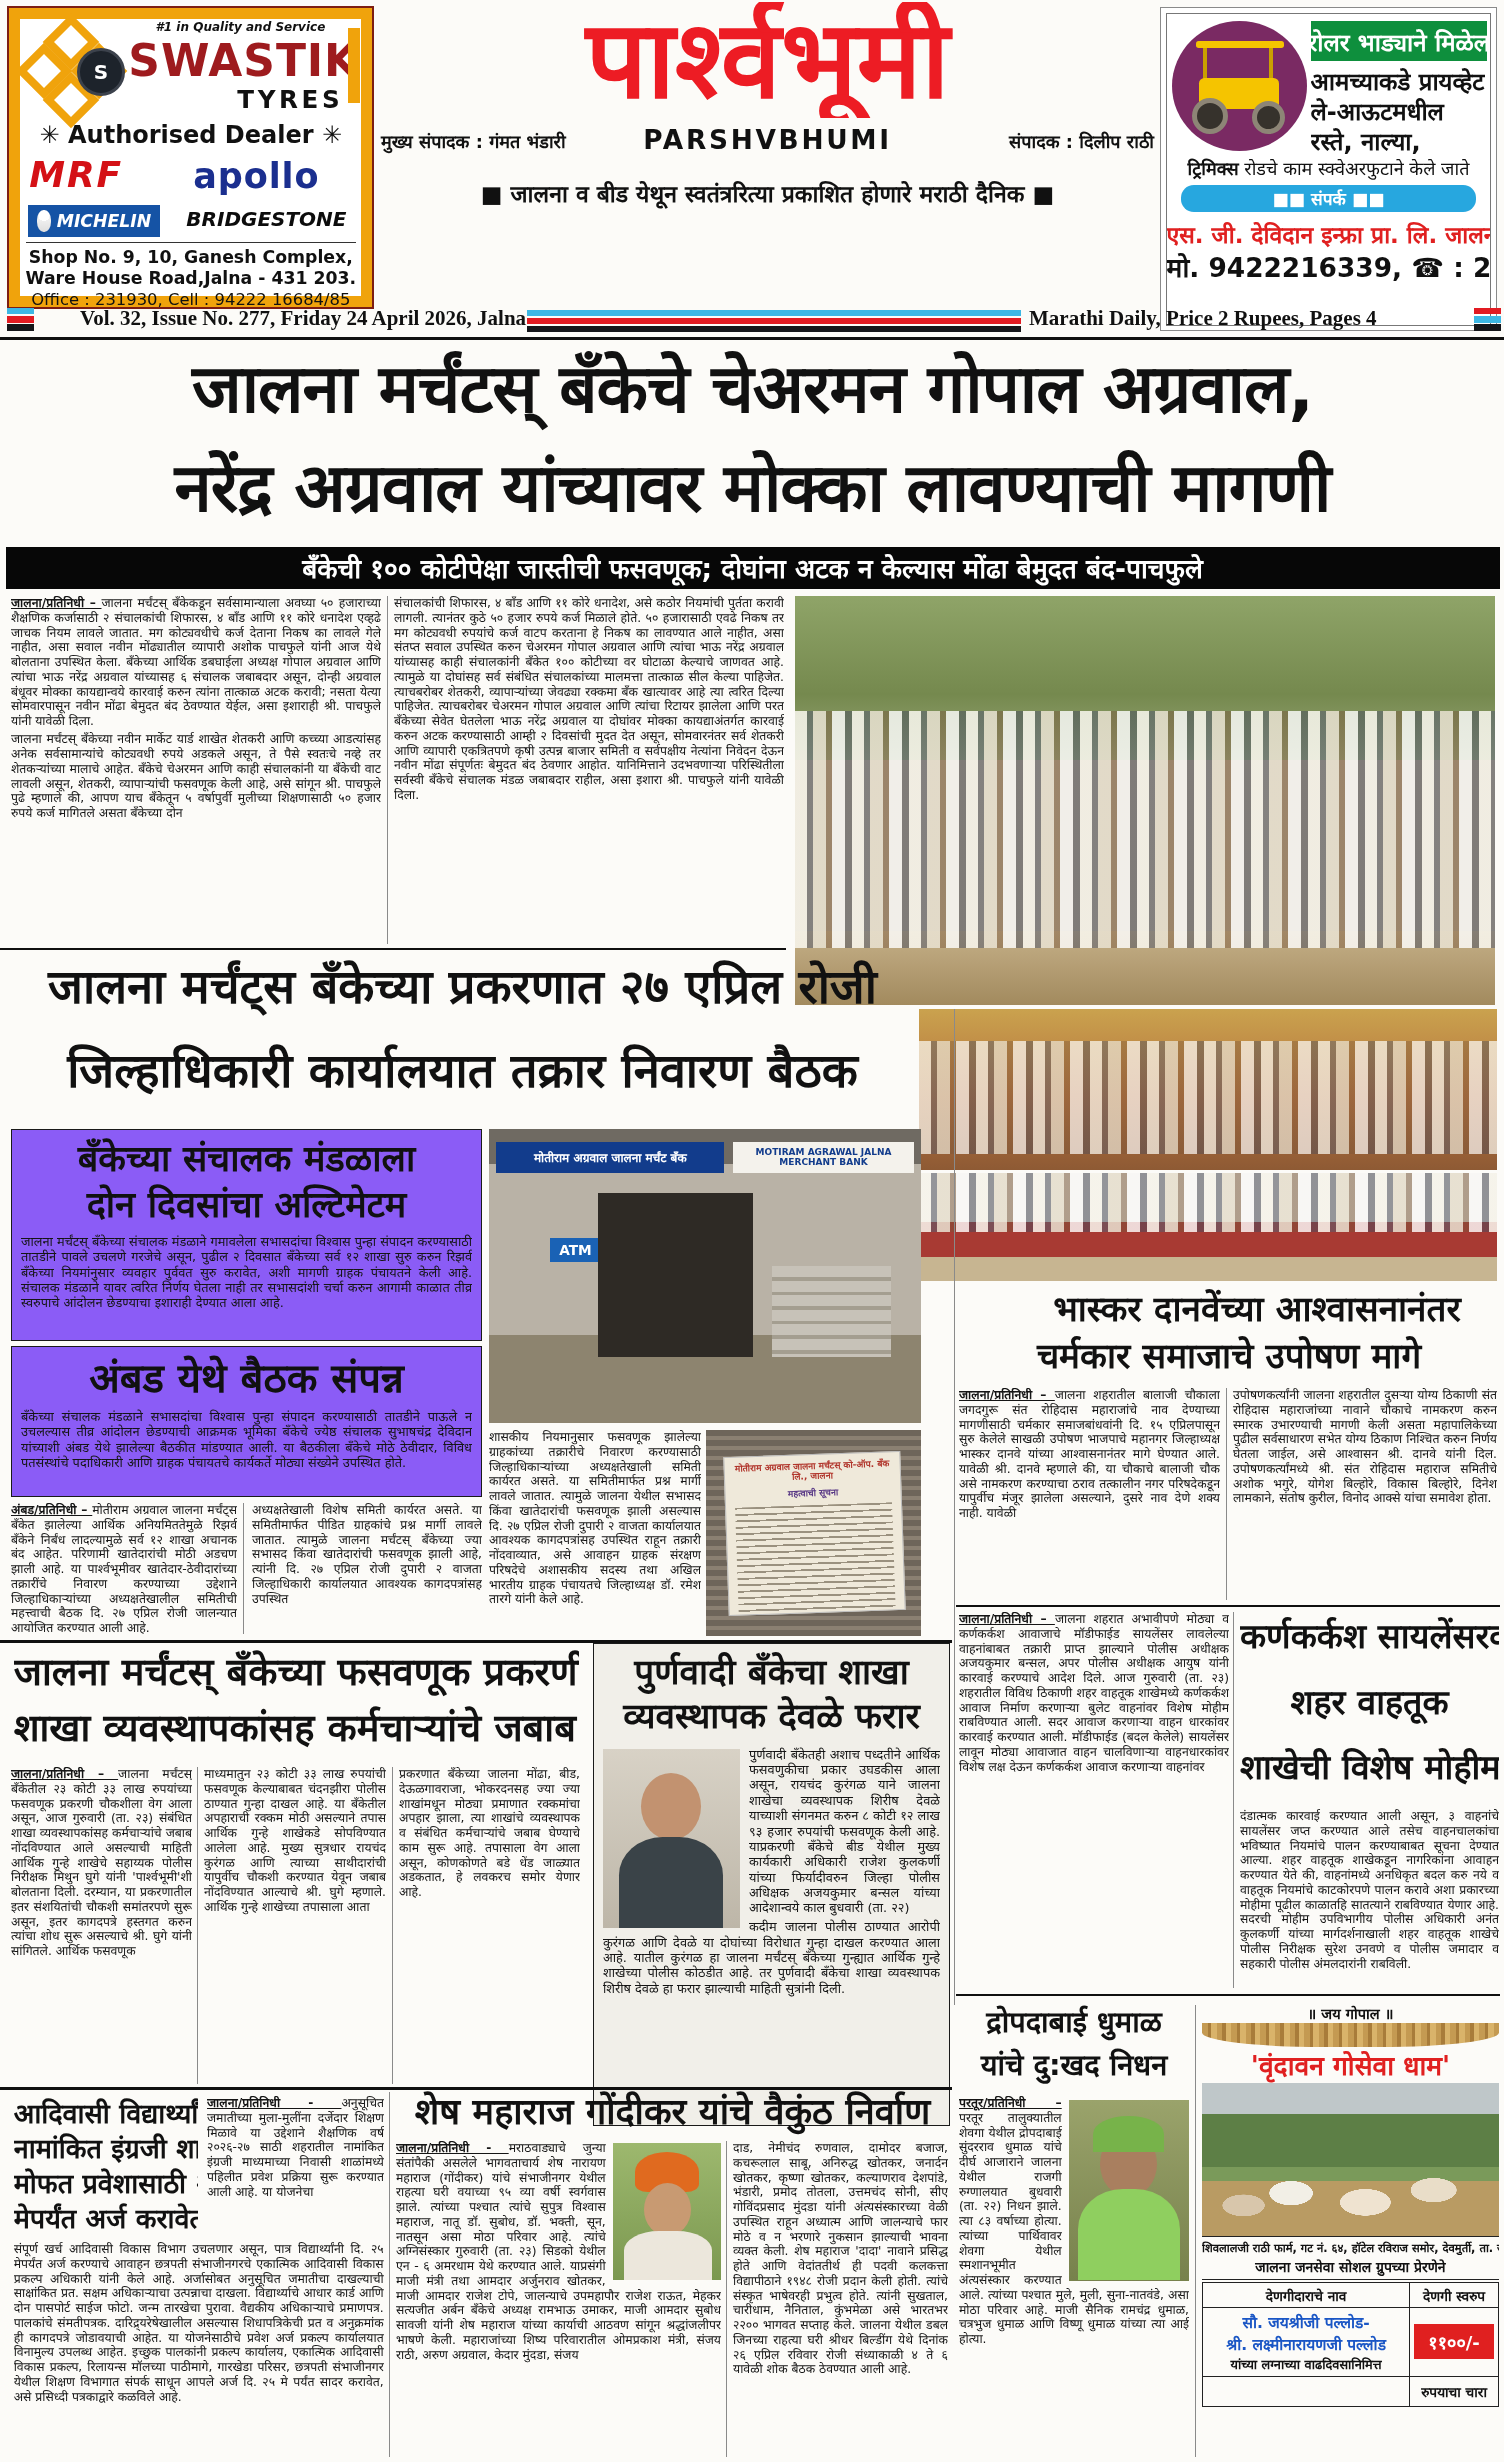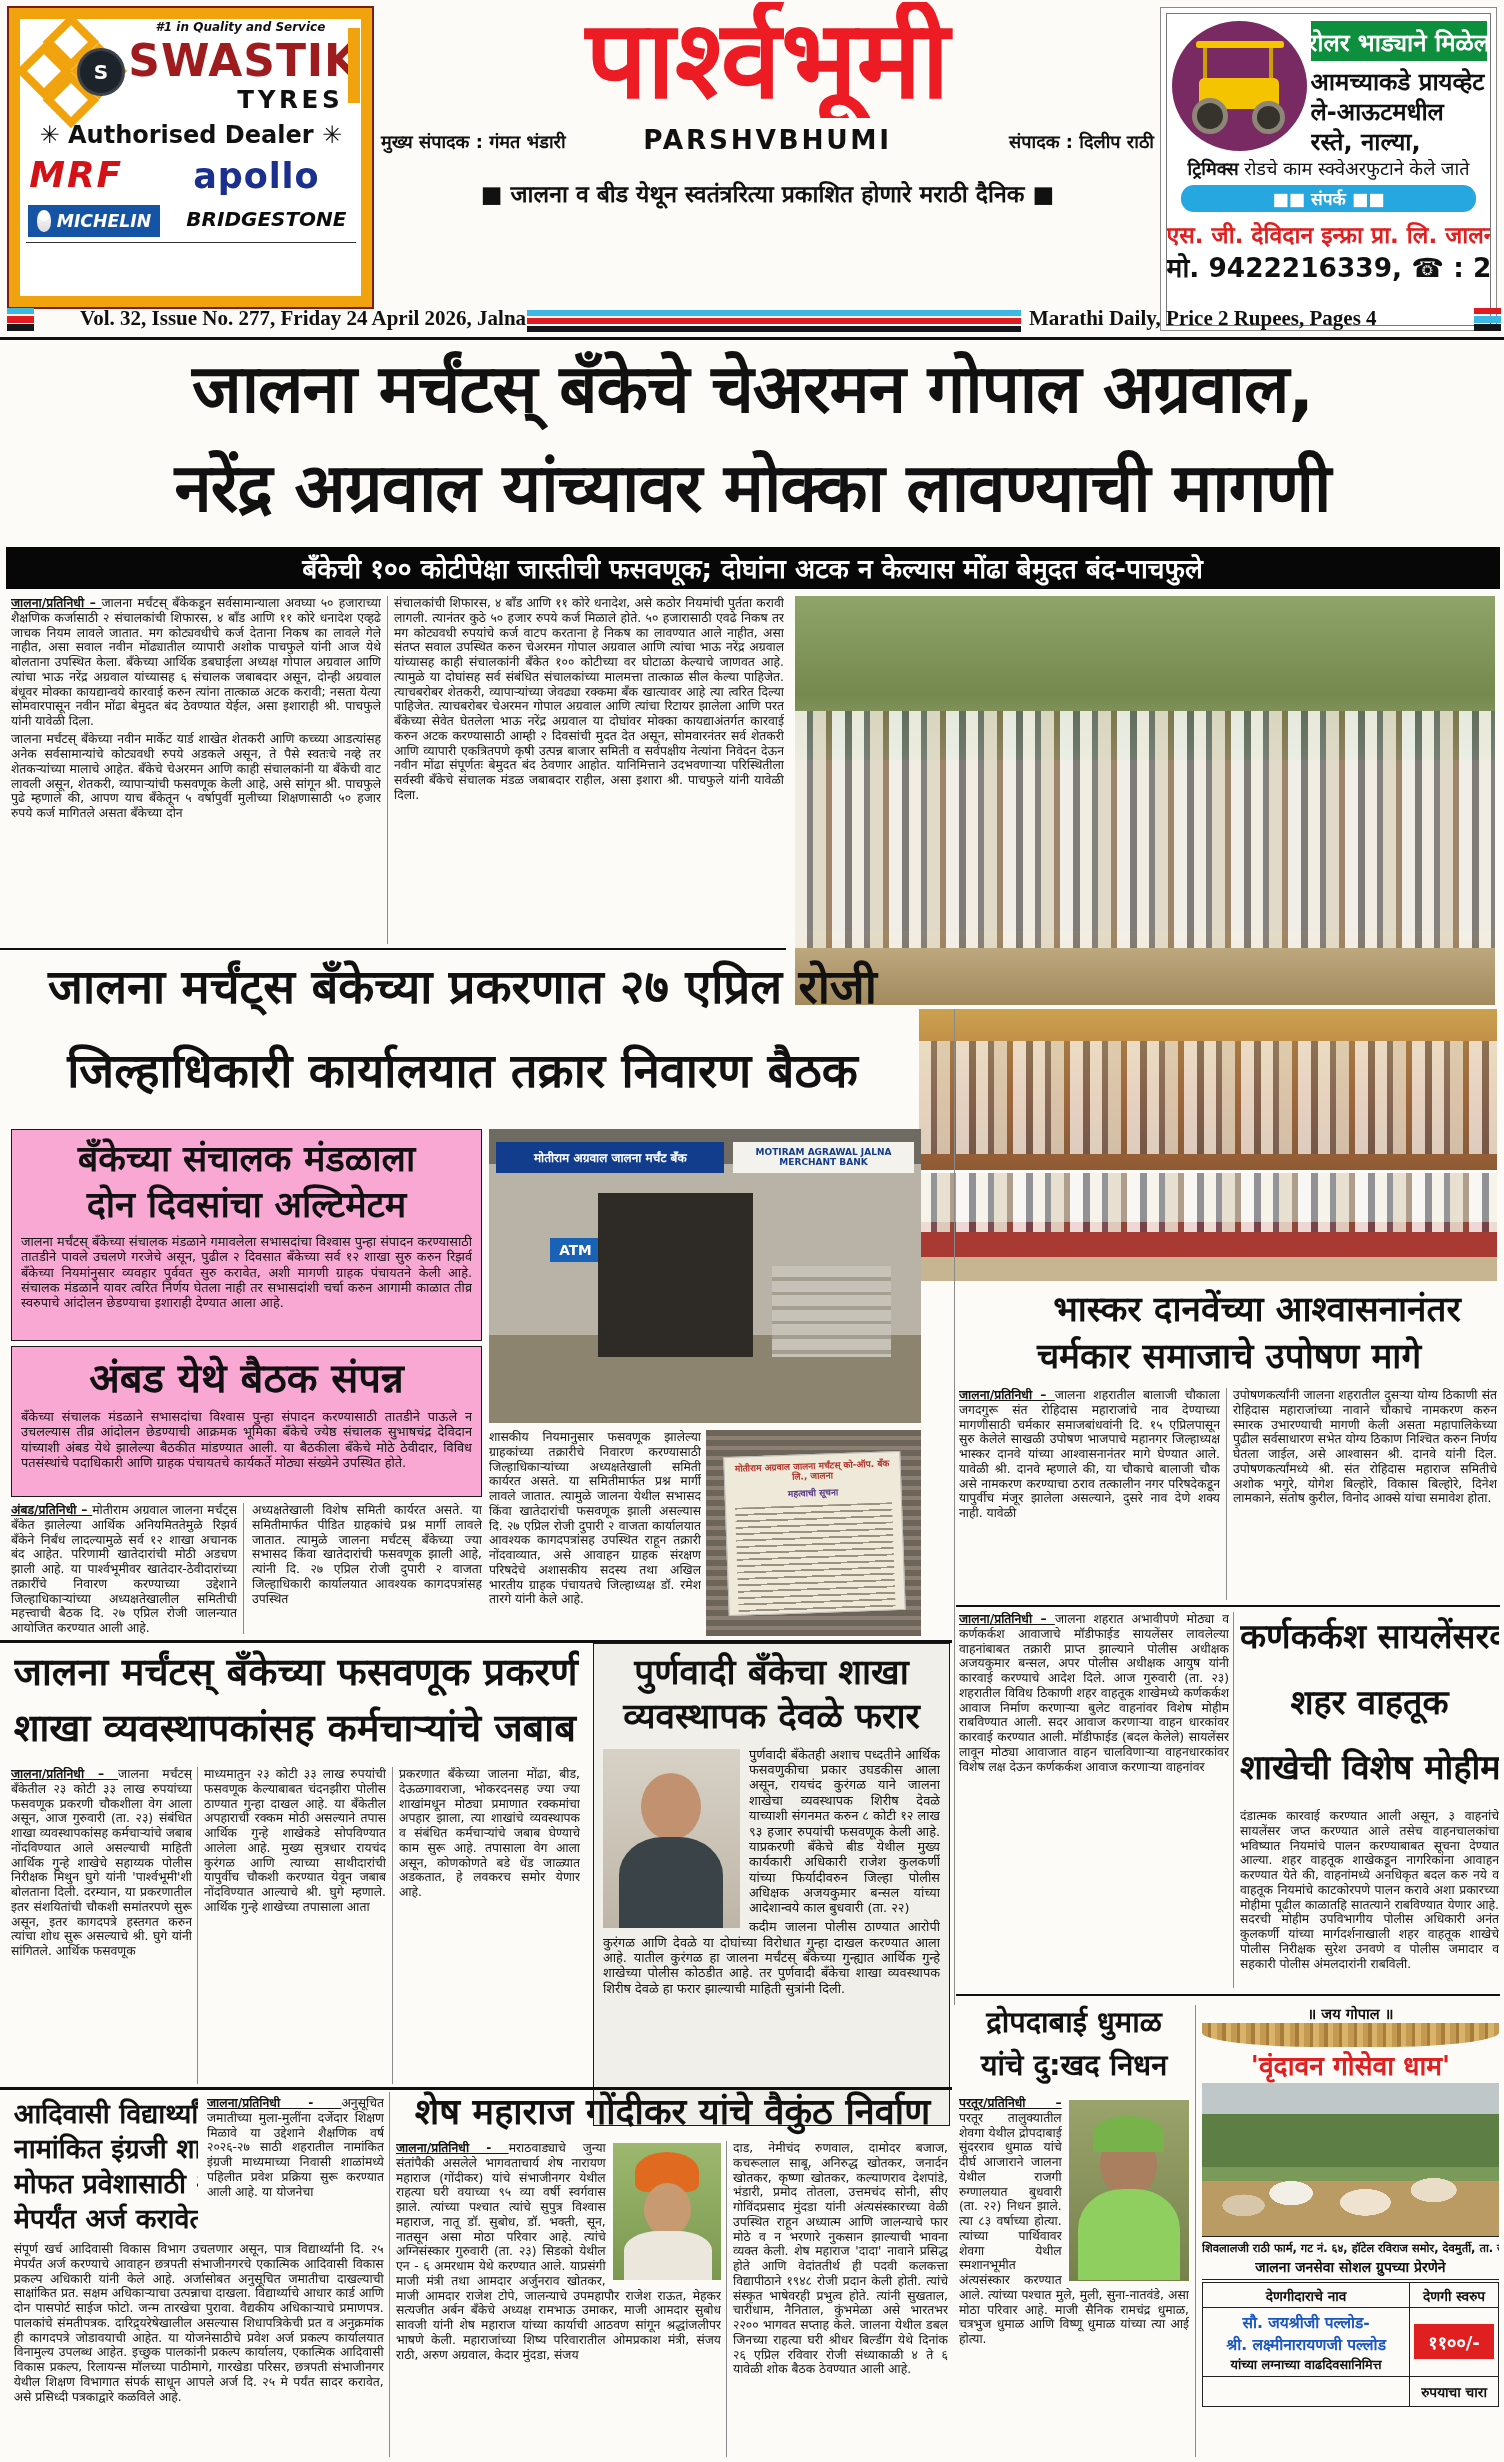--- a/index.html
+++ b/index.html
@@ -9,21 +9,21 @@
   .clip{overflow:hidden;}
   .body{font-size:12.3px;line-height:1.2;text-align:justify;color:#151515;}
   .body p{margin:0 0 3.6px 0;}
   .byline{font-weight:bold;text-decoration:underline;}
   .vline{position:absolute;width:0.9px;background:#8a8a8a;}
   .hline{position:absolute;background:#101010;}
   .hl1{font-size:67px;font-weight:900;text-align:center;line-height:1.25;letter-spacing:-0.9px;white-space:nowrap;}
   .hl2{font-size:47px;font-weight:900;text-align:center;line-height:1.3;white-space:nowrap;}
   .hm{font-weight:900;text-align:center;line-height:1.22;}
   .subbar{background:#070707;color:#fff;font-size:26.4px;font-weight:800;display:flex;align-items:center;justify-content:center;white-space:nowrap;}
-  .box{border:1.8px solid #1a1a1a;background:#f9a8d4;padding:7.3px 9px;box-sizing:border-box;}
+  .box{border:1.8px solid #1a1a1a;background:#8b5cf6;padding:7.3px 9px;box-sizing:border-box;}
   .ph{position:absolute;overflow:hidden;background:#b9ab90;}
   .crowdband{position:absolute;left:0;right:0;background:
       repeating-linear-gradient(90deg, rgba(250,248,240,.85) 0 12px, rgba(88,94,112,.55) 12px 18px,
       rgba(233,226,210,.85) 18px 31px, rgba(120,86,60,.45) 31px 37px, rgba(255,255,255,.8) 37px 50px, rgba(70,76,96,.5) 50px 57px);}
   .foliage{position:absolute;left:0;right:0;top:0;background:linear-gradient(180deg,#8fa468 0%,#75894e 60%,#9aa87a 100%);}
   .ground{position:absolute;left:0;right:0;bottom:0;background:linear-gradient(180deg,#c5b088,#a28a5e);}
   
   .sw{border:2.7px solid #7d1d12;background:#f0a30c;padding:11px;box-sizing:border-box;}
   .sw-in{background:#fff;height:100%;box-sizing:border-box;padding:5.5px 9px;position:relative;}
   .petal{position:absolute;width:24px;height:24px;border:8.2px solid #f0a30c;transform:rotate(45deg);}
@@ -65,20 +65,25 @@
       <div class="abs" style="right:1.8px;top:9px;width:12px;height:75px;background:#f0a30c;"></div>
       <div class="abs" style="left:0;right:0;top:102px;text-align:center;font-weight:700;font-size:24px;">✳ Authorised Dealer ✳</div>
       <div class="abs" style="left:9px;top:135px;font-style:italic;font-weight:900;font-size:36px;color:#d41116;letter-spacing:1.8px;">MRF</div>
       <div class="abs" style="left:173px;top:137px;font-weight:900;font-size:35px;color:#1b2f8f;letter-spacing:0.9px;">apollo</div>
       <div class="abs mich" style="left:7.3px;top:186px;height:29px;font-size:17.3px;">
         <span class="michman"></span>
         <span>MICHELIN</span>
       </div>
       <div class="abs" style="left:166px;top:188px;font-style:italic;font-weight:900;font-size:20px;color:#0c0c0c;">BRIDGESTONE</div>
       <div class="abs" style="left:5.5px;right:5.5px;top:223px;height:1.8px;background:#333;"></div>
+      <div class="abs" style="left:0;right:0;top:228px;text-align:center;font-weight:700;font-size:17.3px;line-height:1.25;">
+        <div>Shop No. 9, 10, Ganesh Complex,</div>
+        <div>Ware House Road,Jalna - 431 203.</div>
+        <div style="font-weight:400;font-size:16.4px;">Office : 231930, Cell : 94222 16684/85</div>
+      </div>
     </div>
   </div>
 
   <div class="abs" style="left:381px;top:1.8px;width:773px;height:305px;">
     <div style="font-size:108px;line-height:1.08;font-weight:900;color:#ed1c24;text-align:center;white-space:nowrap;overflow:hidden;">पार्श्वभूमी</div>
     <div style="position:relative;height:40px;margin-top:5.5px;">
       <div class="abs" style="left:0;top:5.5px;font-weight:700;font-size:18px;">मुख्य संपादक : गंमत भंडारी</div>
       <div class="abs" style="left:0;right:0;top:0;text-align:center;font-weight:900;font-size:26.4px;letter-spacing:2.7px;">PARSHVBHUMI</div>
       <div class="abs" style="right:0;top:5.5px;font-weight:700;font-size:18px;">संपादक : दिलीप राठी</div>
     </div>

